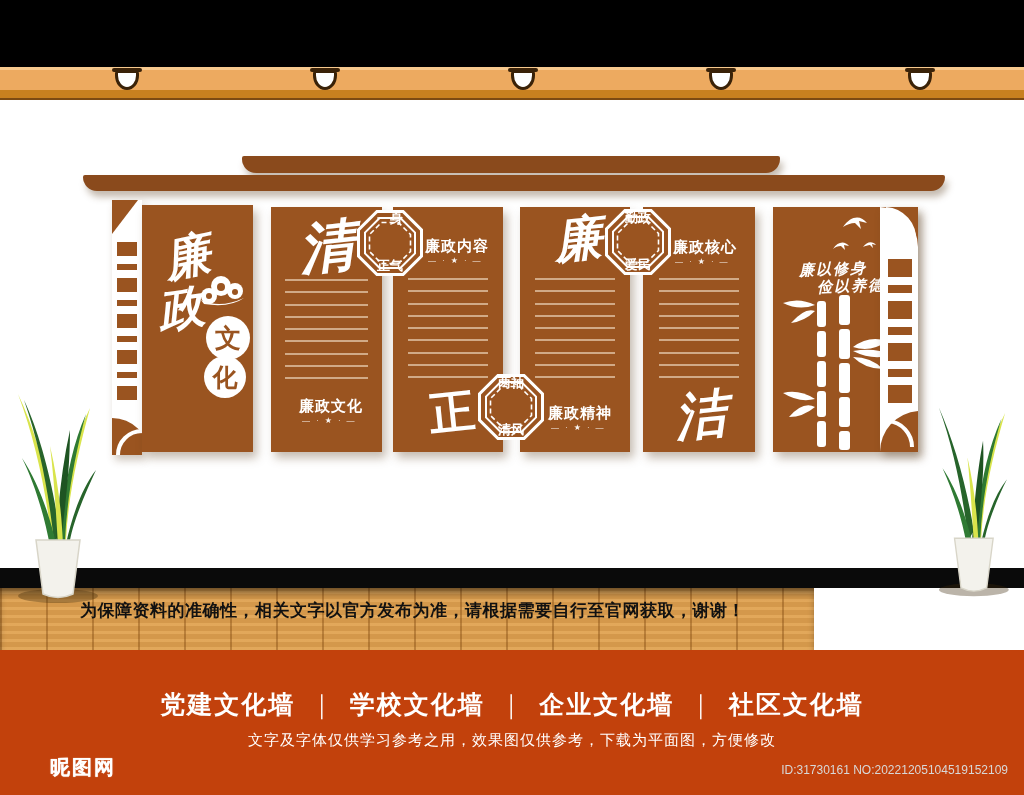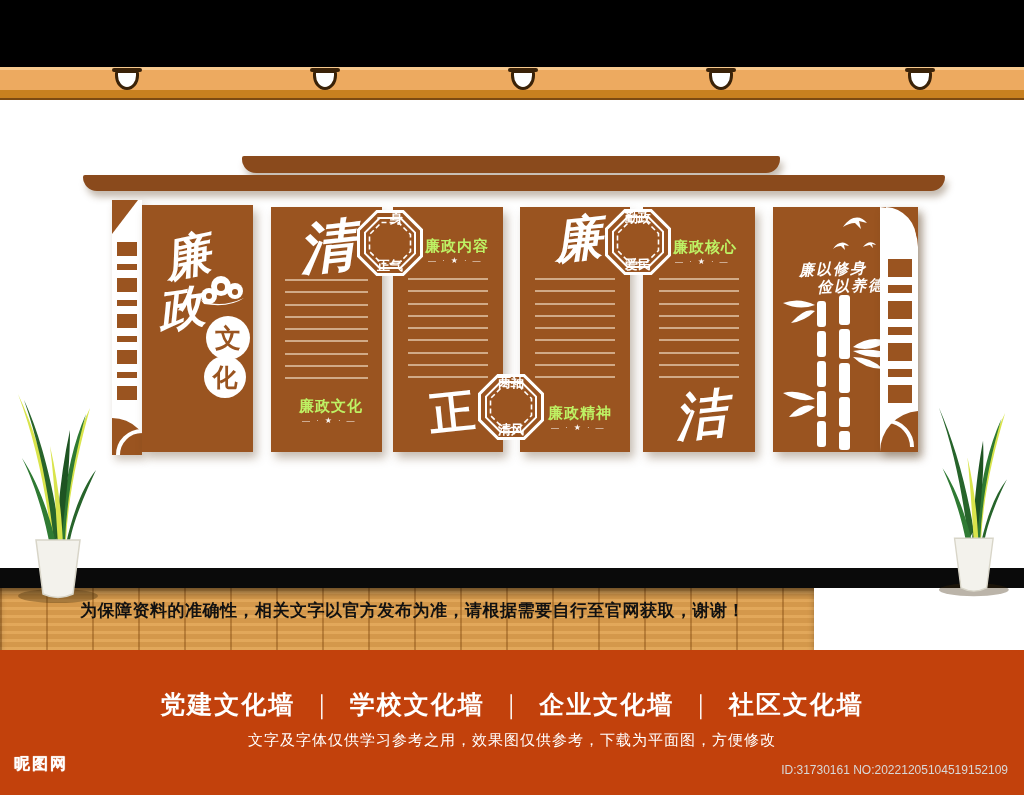--- a/index.html
+++ b/index.html
@@ -33,21 +33,21 @@
   
   .bigchar{position:absolute;color:#fff;font-weight:bold;font-style:italic;line-height:1;
            transform:rotate(-6deg);}
   .brandchar{position:absolute;color:#fff;font-weight:bold;font-style:italic;line-height:1;}
   .circle-char{position:absolute;background:#fff;color:#9a5420;border-radius:50%;
                display:flex;align-items:center;justify-content:center;font-weight:bold;}
   
   .ruled{position:absolute;display:flex;flex-direction:column;justify-content:space-between;}
   .rline{height:2px;background:rgba(255,240,220,.55);}
   
-  .plabel{position:absolute;color:#bef264;font-weight:bold;font-size:15px;letter-spacing:1px;white-space:nowrap;}
+  .plabel{position:absolute;color:#ffffff;font-weight:bold;font-size:15px;letter-spacing:1px;white-space:nowrap;}
   .ornament{position:absolute;color:#fff;font-size:8px;letter-spacing:2px;opacity:.95;white-space:nowrap;}
   
   .badge{position:absolute;width:66px;height:66px;}
   .badge svg{position:absolute;inset:0;}
   .badge .btxt{position:absolute;inset:0;display:flex;flex-direction:column;align-items:center;
                justify-content:center;color:#fff;font-weight:bold;font-size:13px;line-height:1.15;gap:32px;}
   
   .motto{position:absolute;color:#fff;font-weight:bold;font-style:italic;font-size:15px;
          letter-spacing:2px;white-space:nowrap;transform:rotate(-2deg);}
   
@@ -57,21 +57,21 @@
            repeating-linear-gradient(90deg, rgba(120,65,10,.38) 0 2px, rgba(255,255,255,0) 2px 46px),
            repeating-linear-gradient(0deg, rgba(255,235,190,.10) 0 3px, rgba(0,0,0,.05) 3px 8px);
          box-shadow:inset 0 7px 9px -3px rgba(0,0,0,.55);}
   .floor-notice{position:absolute;left:80px;top:11px;color:#111;font-weight:bold;font-size:17px;letter-spacing:.5px;}
   .floor-file{position:absolute;right:34px;top:9px;color:#0c0c0c;font-weight:bold;font-size:21px;letter-spacing:1px;}
   .footer{position:absolute;left:0;top:650px;width:1024px;height:145px;background:#c2410c;color:#fff;}
   .cats{position:absolute;left:0;top:38px;width:1024px;text-align:center;font-size:25px;font-weight:bold;letter-spacing:2px;}
   .cats .sep{margin:0 14px;font-weight:normal;opacity:.95;}
   .disclaimer{position:absolute;left:0;top:81px;width:1024px;text-align:center;font-size:15px;letter-spacing:1px;}
   .sitebox{position:absolute;left:14px;top:104px;display:flex;align-items:baseline;gap:8px;color:#fff;}
-  .sitename{font-size:16px;font-weight:bold;letter-spacing:2px;text-shadow:0 0 1px #fff;}
+  .sitename{font-size:20px;font-weight:bold;letter-spacing:2px;text-shadow:0 0 1px #fff;margin-left:36px;}
   .siteurl{font-size:20px;font-weight:bold;}
   .imgid{position:absolute;right:16px;top:113px;font-size:12px;color:#d8d8d8;}
   
   .plant{position:absolute;}
 </style>
 </head>
 <body>
 
 <div class="stage">
 

